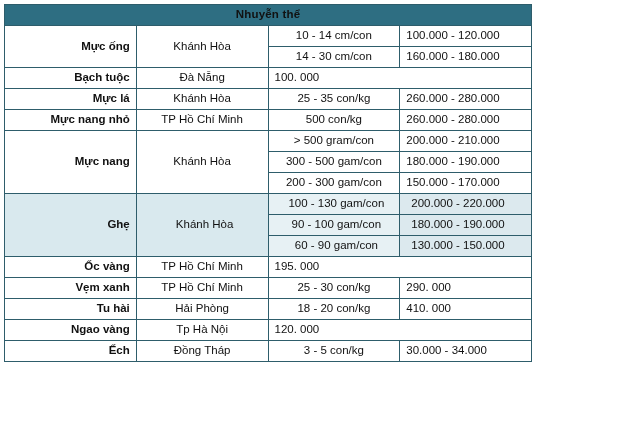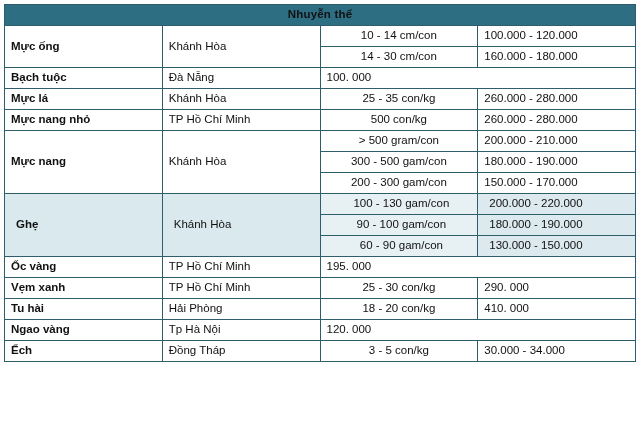--- a/index.html
+++ b/index.html
@@ -15,21 +15,21 @@
   }
   .sheet {
     width: 640px;
     height: 428px;
     box-sizing: border-box;
     padding: 4px 4px 6px 4px;
     background: #ffffff;
   }
   table.price {
     border-collapse: collapse;
-    width: 632px;
+    width: 528px;
     table-layout: fixed;
     border: 1px solid #2e5d6b;
   }
   table.price td, table.price th {
     border: 1px solid #2e5d6b;
     font-size: 11.5px;
     color: #111111;
     padding: 3px 6px;
     line-height: 1.15;
     height: 21px;
@@ -39,26 +39,27 @@
     background: #2e6e82;
     color: #ffffff;
     font-size: 14.5px;
     font-weight: bold;
     text-align: center;
     height: 31px;
     letter-spacing: .2px;
   }
   .c-name {
     width: 133px;
-    text-align: left;
+    text-align: right;
     font-weight: bold;
     background: #ffffff;
   }
   .c-origin {
     width: 109px;
+    text-align: center;
     background: #ffffff;
   }
   .c-spec {
     width: 175px;
     text-align: center;
     background: #ffffff;
     margin-top: 40px;
   }
   .c-price {
     width: 213px;

